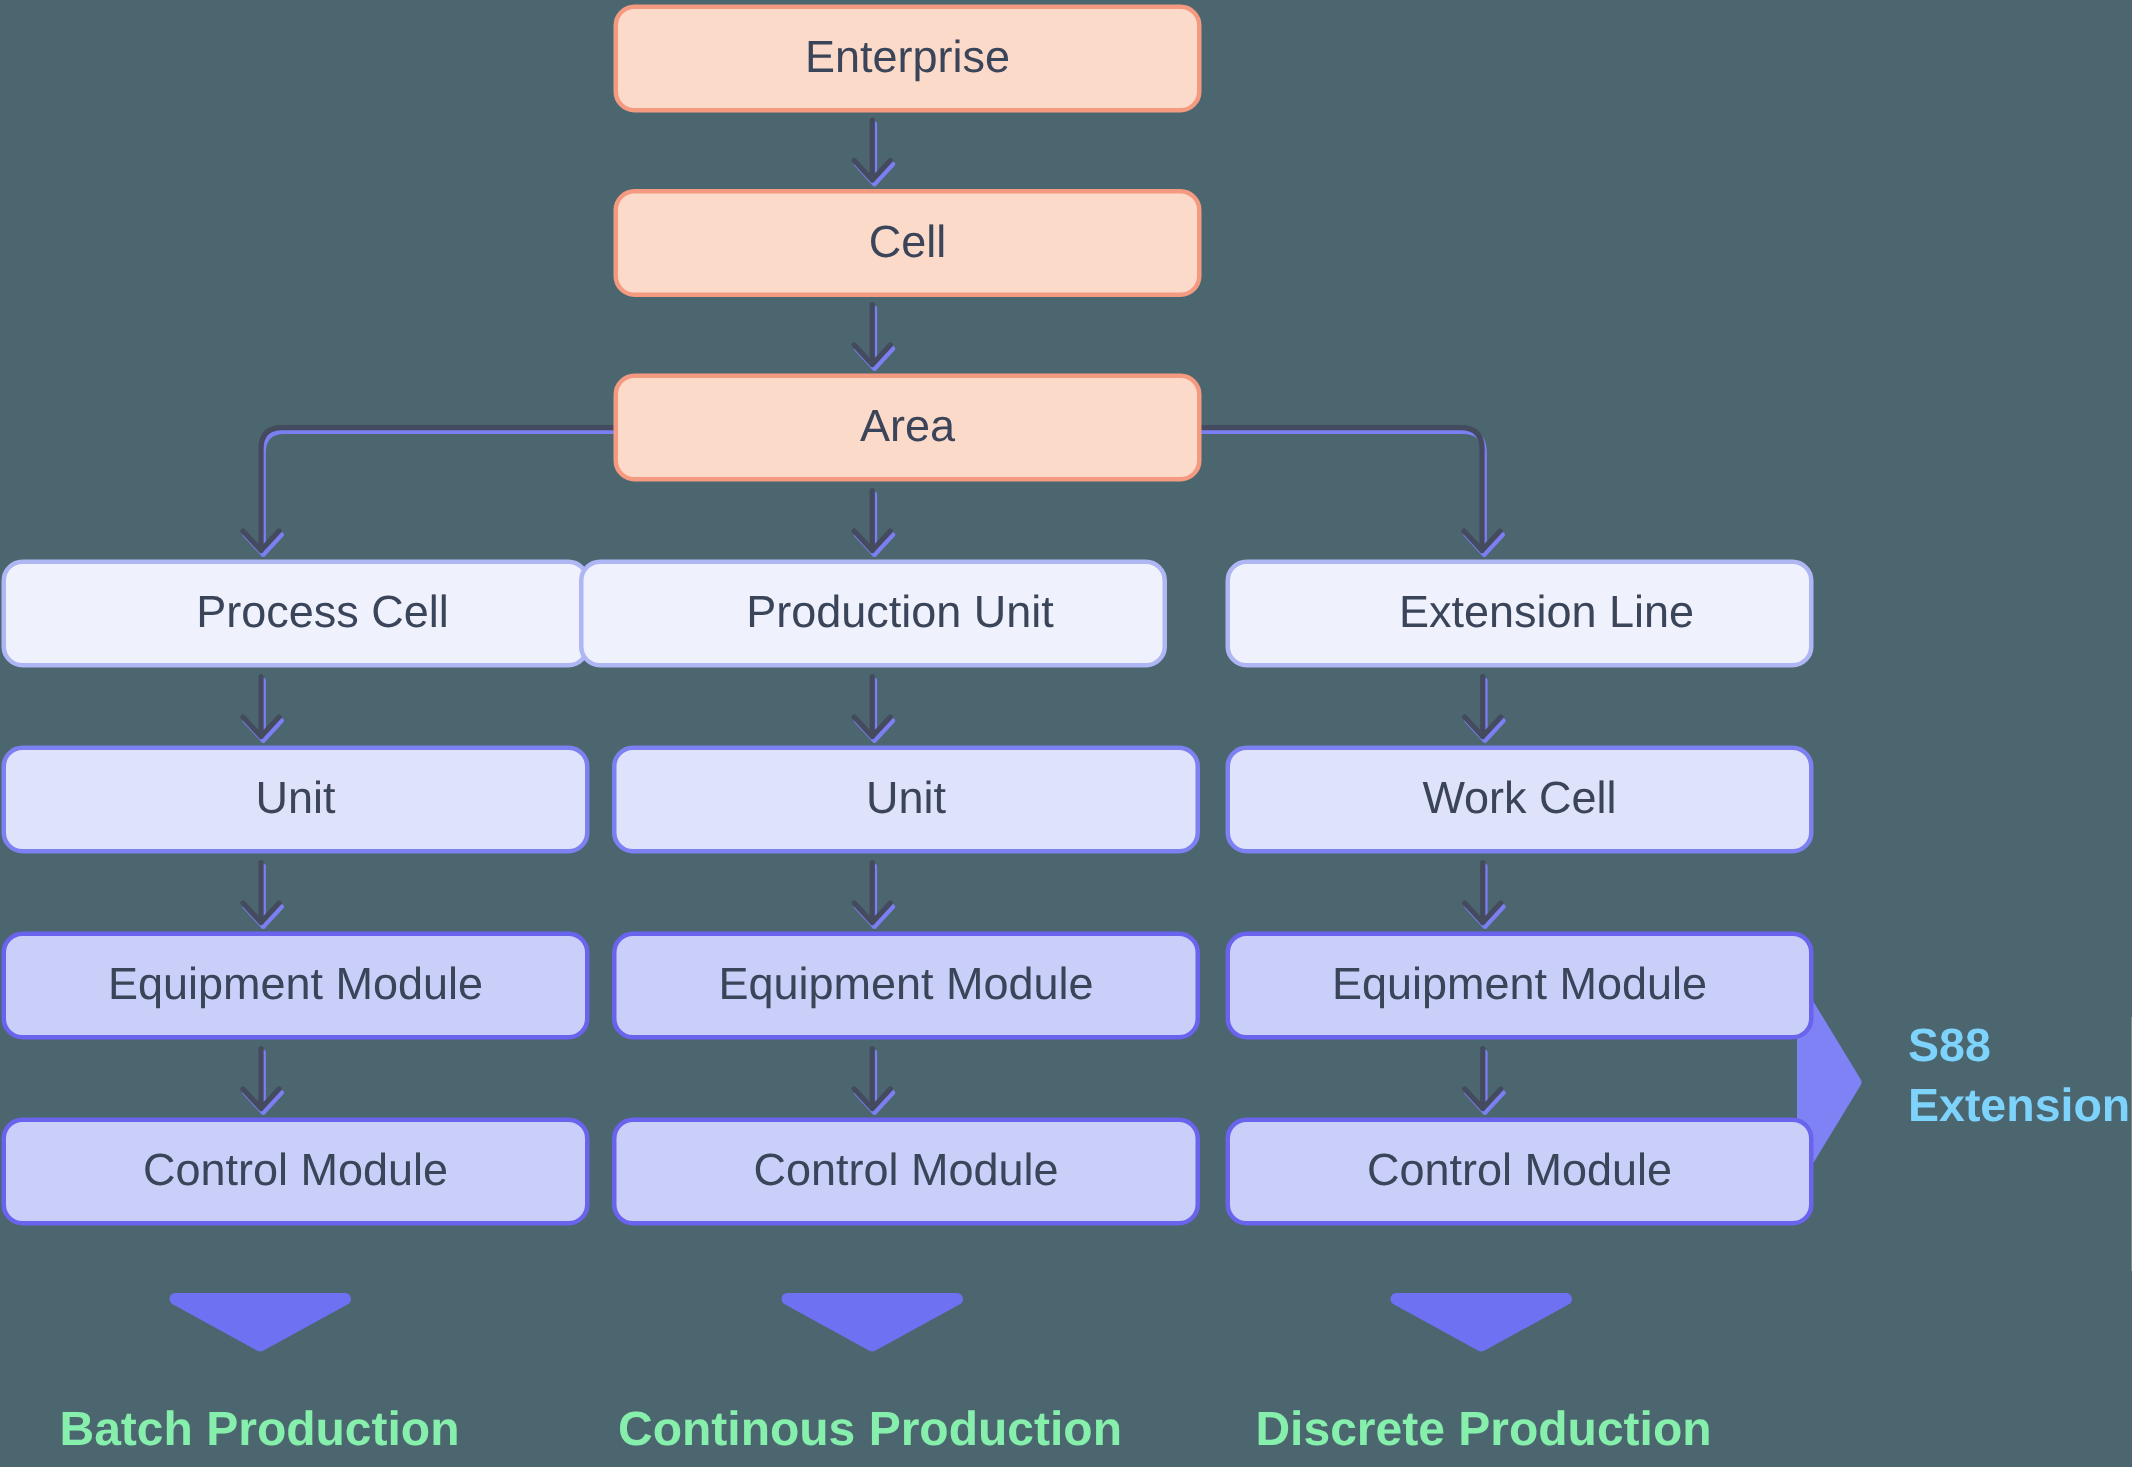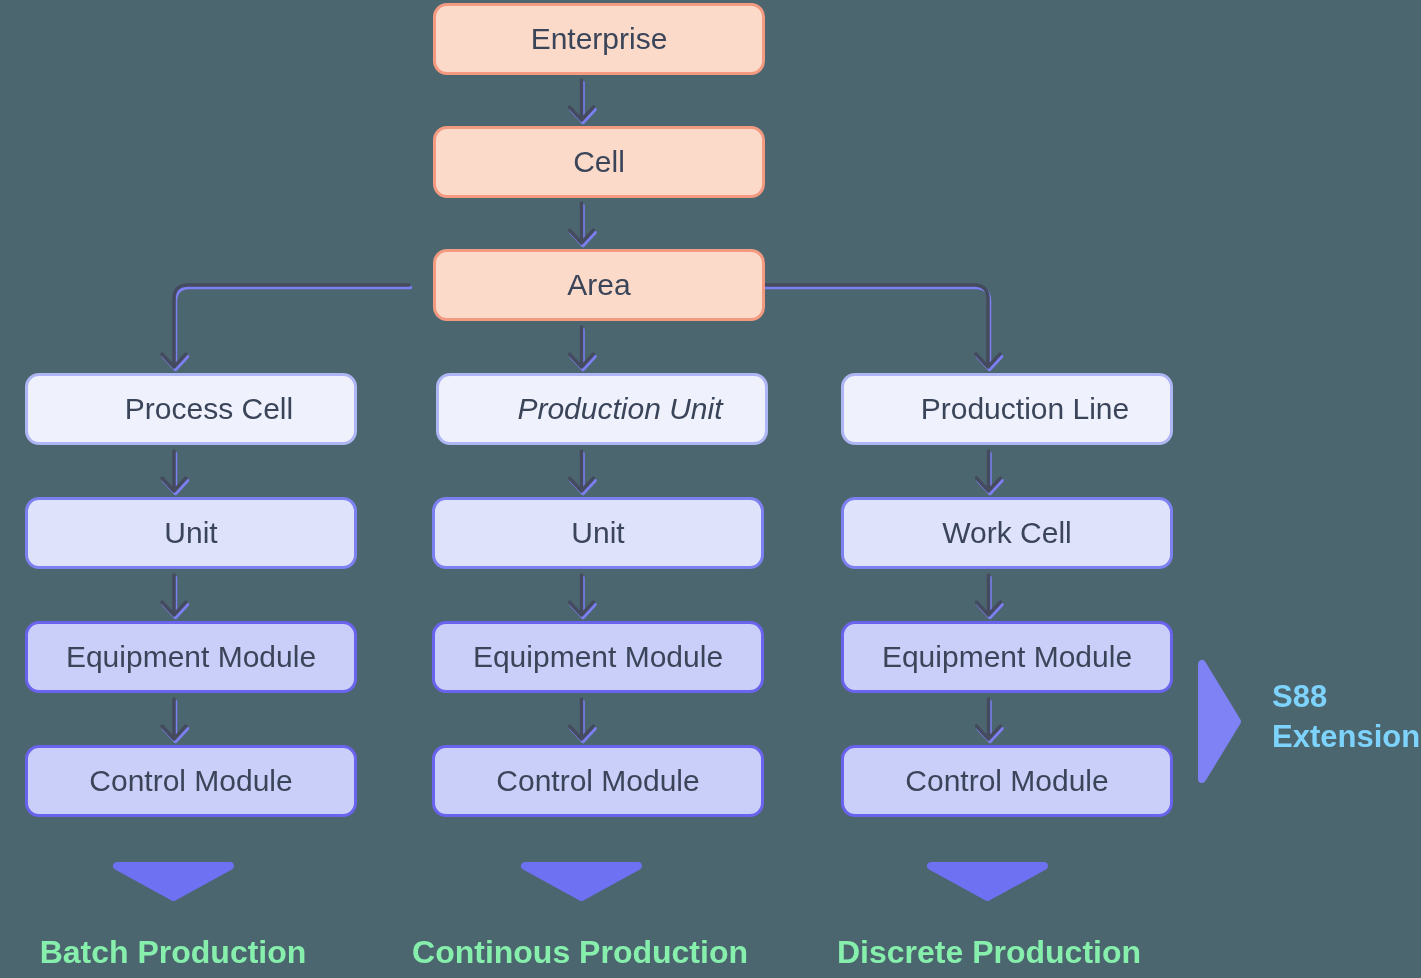--- a/index.html
+++ b/index.html
@@ -10,28 +10,27 @@
     background:#4C6670;
     overflow:hidden;
   }
   .wires { position:absolute; left:0; top:0; width:1421px; height:978px; }
   .wire    { stroke:#454B5E; stroke-width:3.5; fill:none; stroke-linecap:round; stroke-linejoin:round; }
   .wire-sh { stroke:#7B7FF2; stroke-width:3.5; fill:none; stroke-linecap:round; stroke-linejoin:round; }
   .tri      { fill:#6E71F2; stroke:#6E71F2; stroke-width:8; stroke-linejoin:round; }
   .tri-side { fill:#7F82F4; stroke:#7F82F4; stroke-width:8; stroke-linejoin:round; }
   .bx {
     position:absolute;
-    width:332px; height:72px;
+    width:392px; height:72px;
     box-sizing:border-box;
     border:3.5px solid;
     border-radius:14px;
     display:flex; align-items:center; justify-content:center;
     font-size:30px; color:#3B4559;
     white-space:nowrap;
-    margin-left:24px;
   }
   .orange { background:#FCDACA; border-color:#F49A80; }
   .r1 { background:#EFF2FD; border-color:#AEB6F3;padding-left:36px; }
   .r2 { background:#DEE2FB; border-color:#7D80F0; }
   .r3 { background:#C9CFF8; border-color:#6A63ED; }
   .foot {
     position:absolute; top:934px;
     width:344px; text-align:center;
     font-size:32px; font-weight:bold; color:#86efac;
     white-space:nowrap;
@@ -90,26 +89,26 @@
 
   <div class="bx orange" style="left:409px; top:3px;">Enterprise</div>
   <div class="bx orange" style="left:409px; top:126px;">Cell</div>
   <div class="bx orange" style="left:409px; top:249px;">Area</div>
 
   <div class="bx r1" style="left:1px; top:373px;">Process Cell</div>
   <div class="bx r2" style="left:1px; top:497px;">Unit</div>
   <div class="bx r3" style="left:1px; top:621px;">Equipment Module</div>
   <div class="bx r3" style="left:1px; top:745px;">Control Module</div>
 
-  <div class="bx r1" style="left:412px; top:373px;font-style:italic;">Production Unit</div>
+  <div class="bx r1" style="left:386px; top:373px;">Production Unit</div>
   <div class="bx r2" style="left:408px; top:497px;">Unit</div>
   <div class="bx r3" style="left:408px; top:621px;">Equipment Module</div>
   <div class="bx r3" style="left:408px; top:745px;">Control Module</div>
 
-  <div class="bx r1" style="left:817px; top:373px;">Production Line</div>
+  <div class="bx r1" style="left:817px; top:373px;">Extension Line</div>
   <div class="bx r2" style="left:817px; top:497px;">Work Cell</div>
   <div class="bx r3" style="left:817px; top:621px;">Equipment Module</div>
   <div class="bx r3" style="left:817px; top:745px;">Control Module</div>
 
   <div class="foot" style="left:1px;">Batch Production</div>
   <div class="foot" style="left:408px;">Continous Production</div>
   <div class="foot" style="left:817px;">Discrete Production</div>
 
   <div class="s88">
     <div>S88</div>

